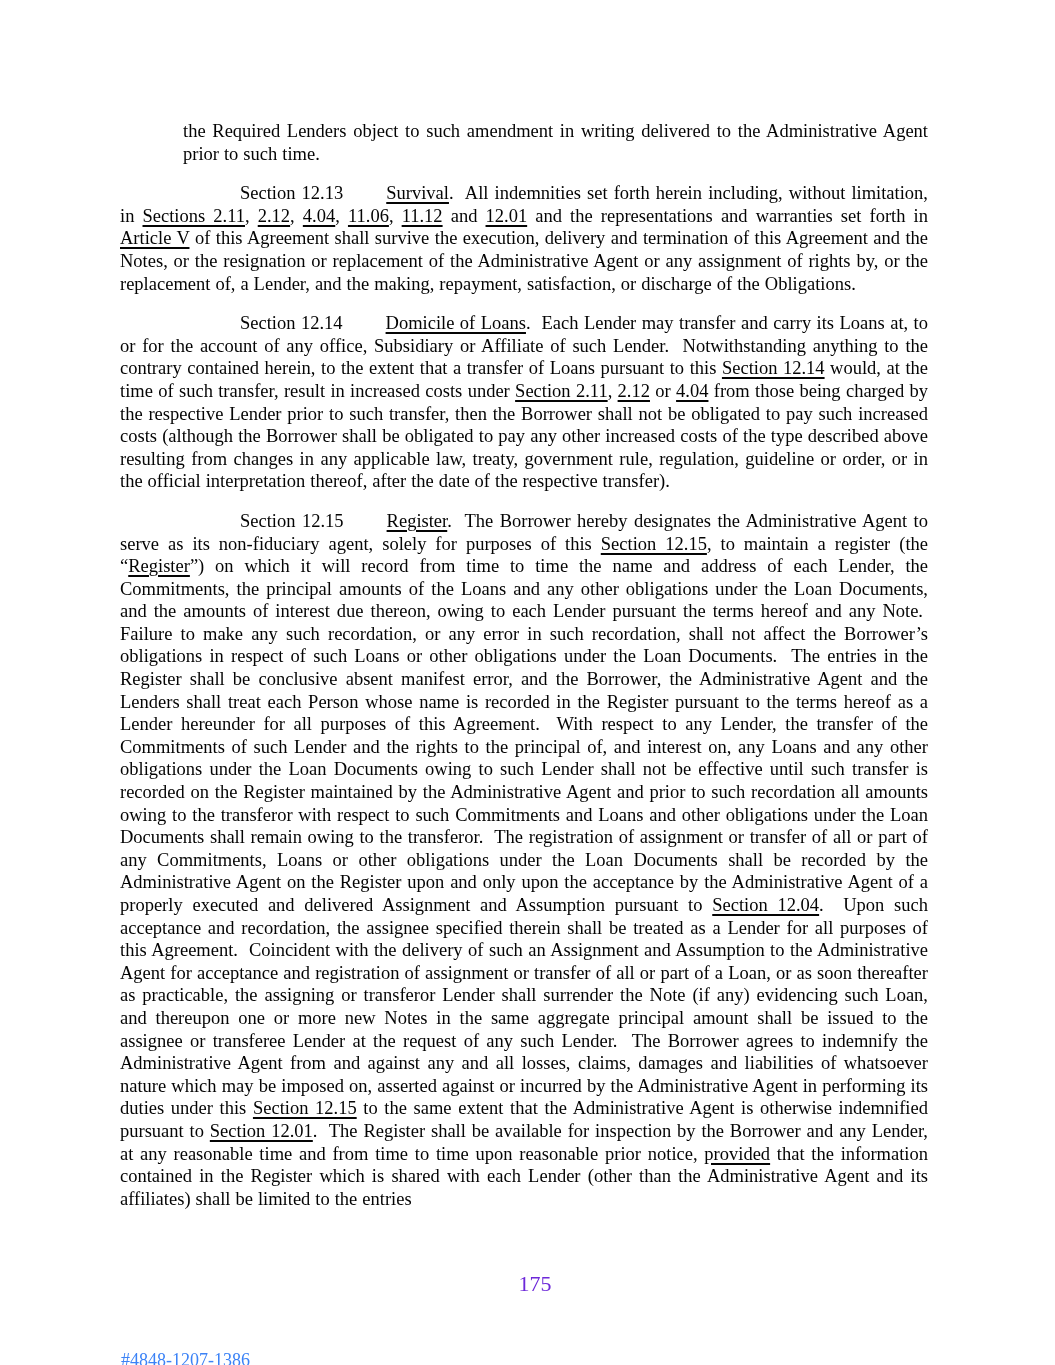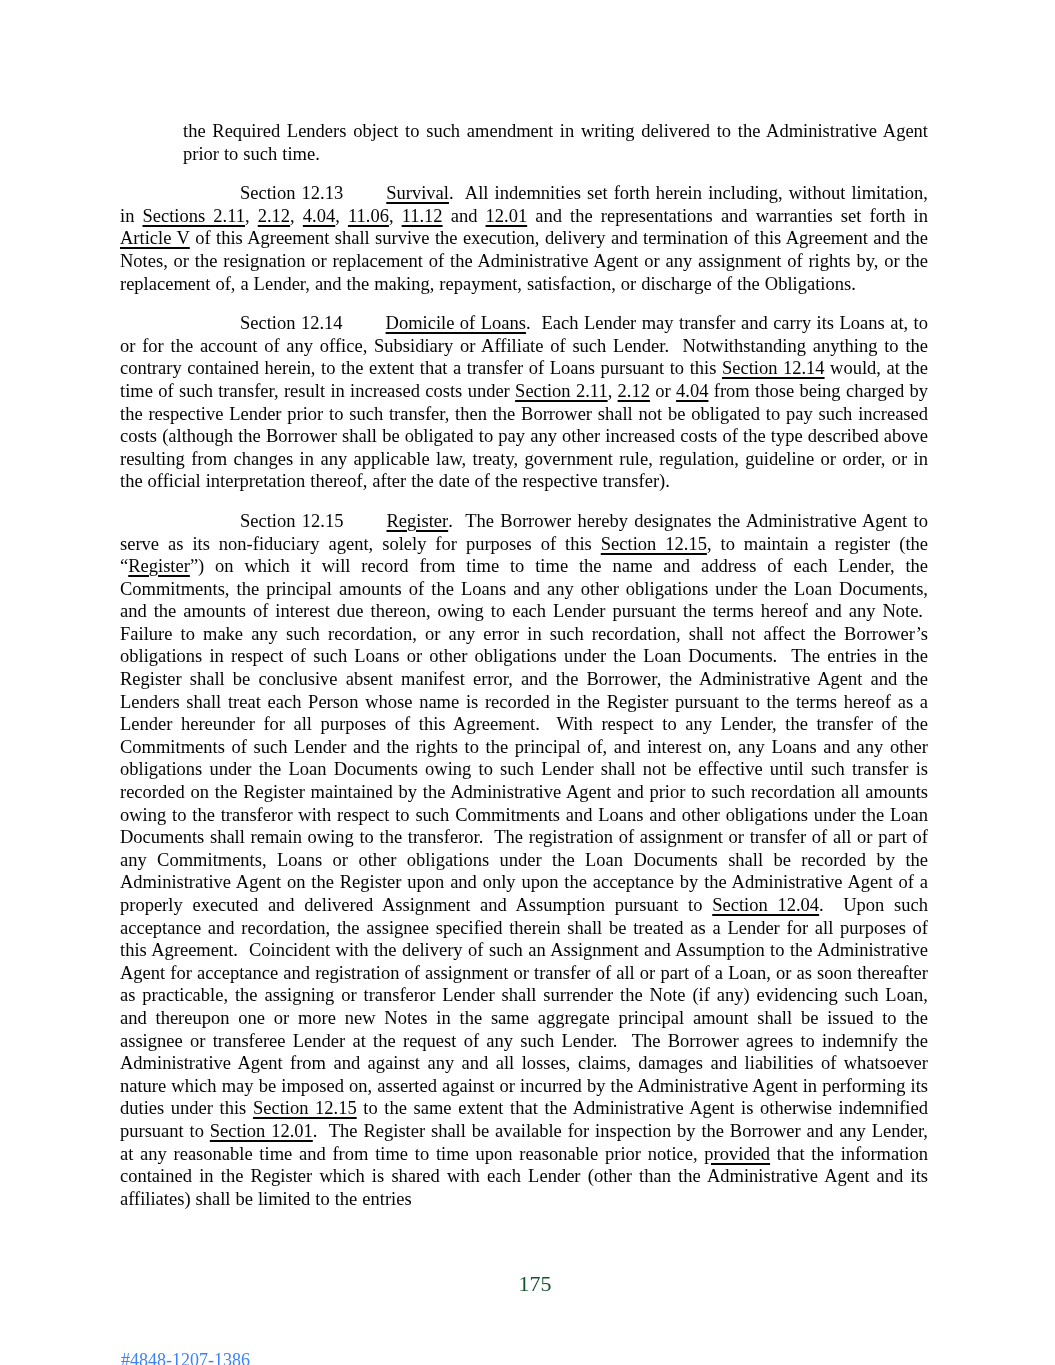--- a/index.html
+++ b/index.html
@@ -25,42 +25,41 @@
     text-align: justify;
     word-spacing: 0.02em;
   }
   .para + .para { margin-top: 17px; }
   .para.cont { margin-left: 63px; }
   .para.sec { text-indent: 120px; }
   .u {
     text-decoration: underline;
     text-decoration-thickness: 1.6px;
     text-underline-offset: 2.5px;
-    font-family: Liberation Serif, serif;
   }
   .sec-label { margin-right: 43px; }
   .footer-doc {
     position: absolute;
     left: 121px;
     top: 1352px;
     font-size: 18px;
     line-height: 16px;
     font-family: "Liberation Serif", "DejaVu Serif", serif;
     color: #3b82f6;
   }
   .footer-page {
     position: absolute;
     left: 485px;
     top: 1272px;
     width: 100px;
     text-align: center;
     font-size: 22px;
     line-height: 24px;
     font-family: "Liberation Serif", "DejaVu Serif", serif;
-    color: #14532d;
+    color: #6d28d9;
   }
 </style>
 </head>
 <body>
 
 <div class="page">
   <div class="content">
     <p class="para cont"><span>the Required Lenders object to such amendment in writing delivered to the Administrative Agent prior to such time.</span></p>
     <p class="para sec"><span class="sec-label">Section 12.13</span><span class="u">Survival</span><span>.&nbsp; All indemnities set forth herein including, without limitation, in </span><span class="u">Sections 2.11</span><span>, </span><span class="u">2.12</span><span>, </span><span class="u">4.04</span><span>, </span><span class="u">11.06</span><span>, </span><span class="u">11.12</span><span> and </span><span class="u">12.01</span><span> and the representations and warranties set forth in </span><span class="u">Article V</span><span> of this Agreement shall survive the execution, delivery and termination of this Agreement and the Notes, or the resignation or replacement of the Administrative Agent or any assignment of rights by, or the replacement of, a Lender, and the making, repayment, satisfaction, or discharge of the Obligations.</span></p>
     <p class="para sec"><span class="sec-label">Section 12.14</span><span class="u">Domicile of Loans</span><span>.&nbsp; Each Lender may transfer and carry its Loans at, to or for the account of any office, Subsidiary or Affiliate of such Lender.&nbsp; Notwithstanding anything to the contrary contained herein, to the extent that a transfer of Loans pursuant to this </span><span class="u">Section 12.14</span><span> would, at the time of such transfer, result in increased costs under </span><span class="u">Section 2.11</span><span>, </span><span class="u">2.12</span><span> or </span><span class="u">4.04</span><span> from those being charged by the respective Lender prior to such transfer, then the Borrower shall not be obligated to pay such increased costs (although the Borrower shall be obligated to pay any other increased costs of the type described above resulting from changes in any applicable law, treaty, government rule, regulation, guideline or order, or in the official interpretation thereof, after the date of the respective transfer).</span></p>

